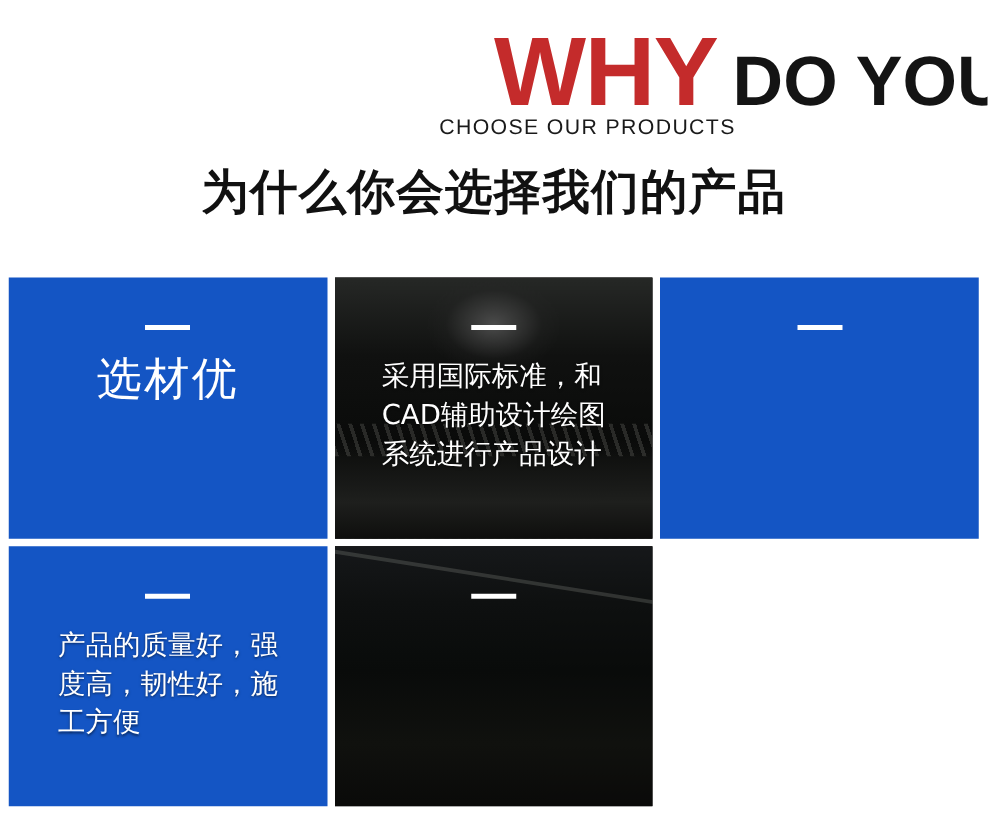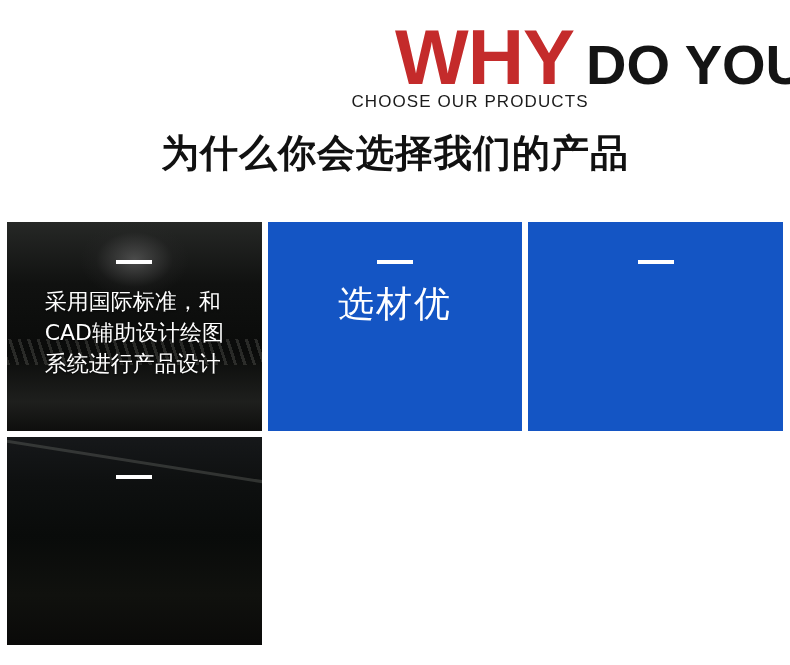--- a/index.html
+++ b/index.html
@@ -233,38 +233,44 @@
       <span class="headline-why">WHY</span><span class="headline-doyou">DO YOU</span>
     </div>
 
     <div class="subline-en">CHOOSE OUR PRODUCTS</div>
 
     <div class="subline-cn">为什么你会选择我们的产品</div>
   </div>
 
   <div class="grid">
 
+    <div class="cell cell-blue">
+      <div class="cell-dash"></div>
+      <div class="cell-text cell-text-big">选材优</div>
+    </div>
+
     <div class="cell cell-photo">
       <div class="photo-art photo-clamp"></div>
       <div class="cell-dash"></div>
       <div class="cell-text cell-text-small">采用国际标准，和
 CAD辅助设计绘图
 系统进行产品设计</div>
     </div>
 
     <div class="cell cell-blue">
       <div class="cell-dash"></div>
-      <div class="cell-text cell-text-big">选材优</div>
-    </div>
+    </div>
+
 
     <div class="cell cell-blue">
       <div class="cell-dash"></div>
-    </div>
-
-
+      <div class="cell-text cell-text-small">产品的质量好，强
+度高，韧性好，施
+工方便</div>
+    </div>
 
     <div class="cell cell-photo">
       <div class="photo-art photo-road"></div>
       <div class="cell-dash"></div>
     </div>
 
   </div>
 </div>
 
 </body></html>

